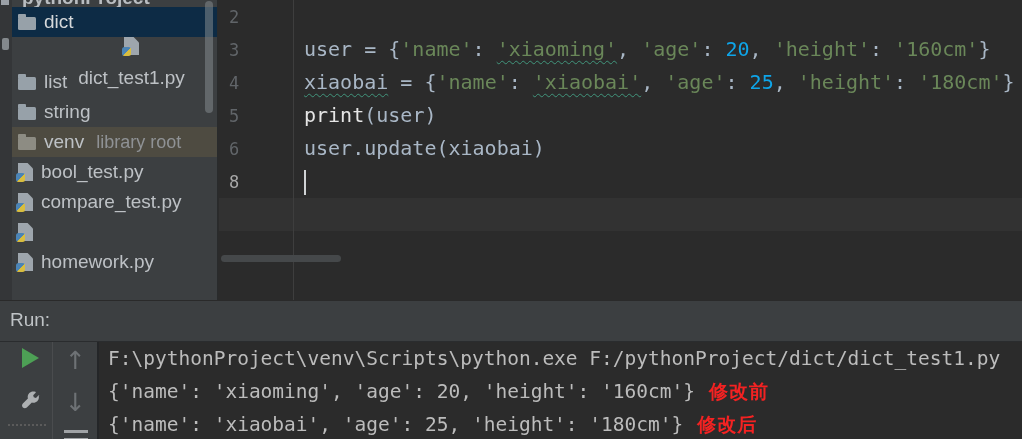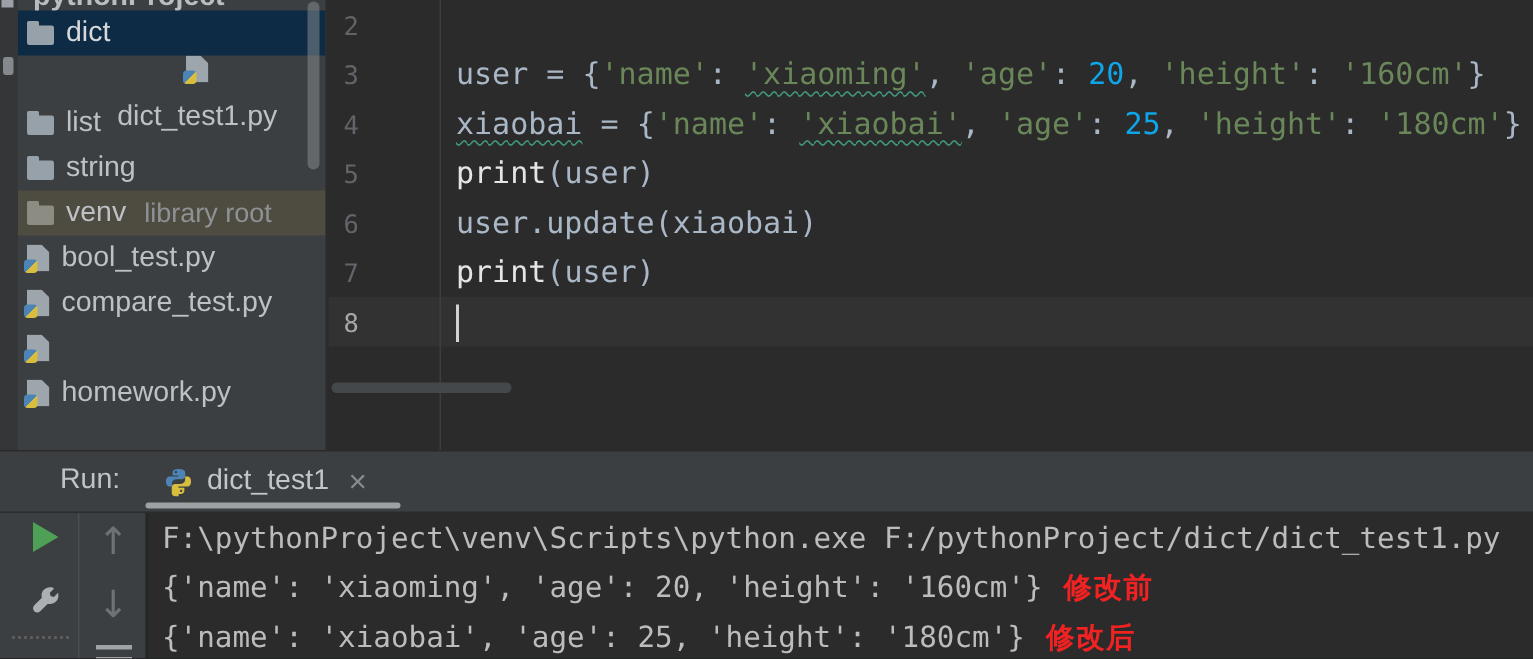--- a/index.html
+++ b/index.html
@@ -49,21 +49,21 @@
   .tk-plain{ color:#a9b7c6; } .tk-string{ color:#6a8759; }
   .tk-number{ color:#0ea5e9; } .tk-builtin{ color:#e5e5e5; }
   .wavy{ text-decoration:underline; text-decoration-style:wavy; text-decoration-color:#41957c;
          text-decoration-thickness:1px; text-underline-offset:4px; text-decoration-skip-ink:none; }
   .caret{ display:inline-block; width:2px; height:25px; background:#d0d3d5; vertical-align:middle; }
   .hscroll{ position:absolute; left:2px; top:255px; width:120px; height:7px;
             background:#45484a; border-radius:3.5px; }
 
   
   .run{ position:absolute; left:0; top:300px; width:100%; height:139px;
-        background:#3c3f41; border-top:1px solid #2a2a2a;padding-left:30px; }
+        background:#3c3f41; border-top:1px solid #2a2a2a; }
   .run-head{ position:relative; height:40px; }
   .run-label{ position:absolute; left:10px; top:8px; font-size:19px; color:#bfc3c6; }
   .run-tab{ position:absolute; left:67px; top:0; width:170px; height:40px; display:flex;
             align-items:center; gap:9px; padding-left:12px; cursor:pointer; }
   .run-tab .title{ font-size:19px; color:#c2c6c9; }
   .run-tab .close{ font-size:21px; color:#878c90; margin-left:4px; line-height:1; cursor:pointer; }
   .tab-underline{ position:absolute; left:0; right:0; bottom:2px; height:4px;
                   background:#9da1a4; border-radius:2px; }
   .run-body{ position:absolute; top:40px; bottom:0; left:0; right:0; border-top:1px solid #2a2c2e; }
   .col1{ position:absolute; left:0; top:0; bottom:0; width:53px; border-right:1px solid #4a4c4e; }
@@ -140,38 +140,28 @@
 
   <main class="editor">
     <div class="caret-line"></div>
     <div class="gutter-sep"></div>
     <div class="elines" id="editor-lines">
         <div class="eline"><span class="lnum">2</span><span class="ecode"></span></div>
         <div class="eline"><span class="lnum">3</span><span class="ecode"><span class="tk-plain">user = {</span><span class="tk-string">'name'</span><span class="tk-plain">: </span><span class="tk-string wavy">'xiaoming'</span><span class="tk-plain">, </span><span class="tk-string">'age'</span><span class="tk-plain">: </span><span class="tk-number">20</span><span class="tk-plain">, </span><span class="tk-string">'height'</span><span class="tk-plain">: </span><span class="tk-string">'160cm'</span><span class="tk-plain">}</span></span></div>
         <div class="eline"><span class="lnum">4</span><span class="ecode"><span class="tk-plain wavy">xiaobai</span><span class="tk-plain"> = {</span><span class="tk-string">'name'</span><span class="tk-plain">: </span><span class="tk-string wavy">'xiaobai'</span><span class="tk-plain">, </span><span class="tk-string">'age'</span><span class="tk-plain">: </span><span class="tk-number">25</span><span class="tk-plain">, </span><span class="tk-string">'height'</span><span class="tk-plain">: </span><span class="tk-string">'180cm'</span><span class="tk-plain">}</span></span></div>
         <div class="eline"><span class="lnum">5</span><span class="ecode"><span class="tk-builtin">print</span><span class="tk-plain">(user)</span></span></div>
         <div class="eline"><span class="lnum">6</span><span class="ecode"><span class="tk-plain">user.update(xiaobai)</span></span></div>
-        <div class="eline"><span class="lnum">7</span><span class="ecode"><span class="tk-builtin">print</span><span class="tk-plain">(user)</span></span></div>
         <div class="eline"><span class="lnum cur">8</span><span class="ecode"><span class="caret"></span></span></div>
       </div>
     <div class="hscroll"></div>
   </main>
 
   <section class="run">
     <header class="run-head">
       <span class="run-label">Run:</span>
-      <div class="run-tab">
-        <svg width="20" height="20" viewBox="0 0 24 24">
-          <path fill="#4b84b5" d="M11.9 2c-2.6 0-4.6.6-4.6 2.9v2.2h4.7v.9H4.9C2.7 8 2 10 2 12c0 2 .7 4 2.9 4h1.8v-2.6c0-1.9 1.7-3.3 3.5-3.3h4.6c1.5 0 2.6-1.2 2.6-2.7V4.9C17.4 2.6 14.9 2 11.9 2zm-2 1.6c.5 0 .9.4.9.9s-.4.9-.9.9-.9-.4-.9-.9.4-.9.9-.9z"></path>
-          <path fill="#d8bd3f" d="M12.1 22c2.6 0 4.6-.6 4.6-2.9v-2.2H12v-.9h7.1c2.2 0 2.9-2 2.9-4 0-2-.7-4-2.9-4h-1.8v2.6c0 1.9-1.7 3.3-3.5 3.3H9.2c-1.5 0-2.6 1.2-2.6 2.7v4.5c0 2.3 2.5 2.9 5.5 2.9zm2-1.6c-.5 0-.9-.4-.9-.9s.4-.9.9-.9.9.4.9.9-.4.9-.9.9z"></path>
-        </svg>
-        <span class="title">dict_test1</span>
-        <span class="close">×</span>
-        <div class="tab-underline"></div>
-      </div>
     </header>
     <div class="run-body">
       <div class="col1">
         <div class="play"></div>
         <svg class="wrench" width="22" height="22" viewBox="0 0 20 20">
           <path fill="#adb0b2" d="M17.6 5.2c-.1-.4-.6-.5-.9-.2l-2.2 2.2-2-.5-.5-2 2.2-2.2c.3-.3.2-.8-.2-.9C13.4 1.4 12.7 1.3 12 1.3c-2.8 0-5 2.2-5 5 0 .5.1 1 .2 1.4L2.6 12.3c-1 1-1 2.6 0 3.6s2.6 1 3.6 0l4.6-4.6c.4.1.9.2 1.4.2 2.8 0 5-2.2 5-5 0-.4-.1-.9-.2-1.3z"></path>
         </svg>
         <div class="dotsep"></div>
       </div>
       <div class="col2">

